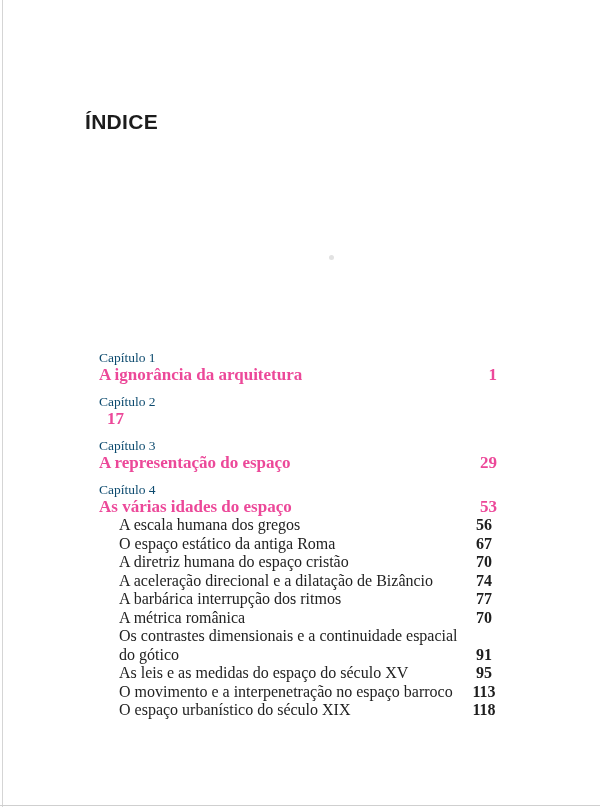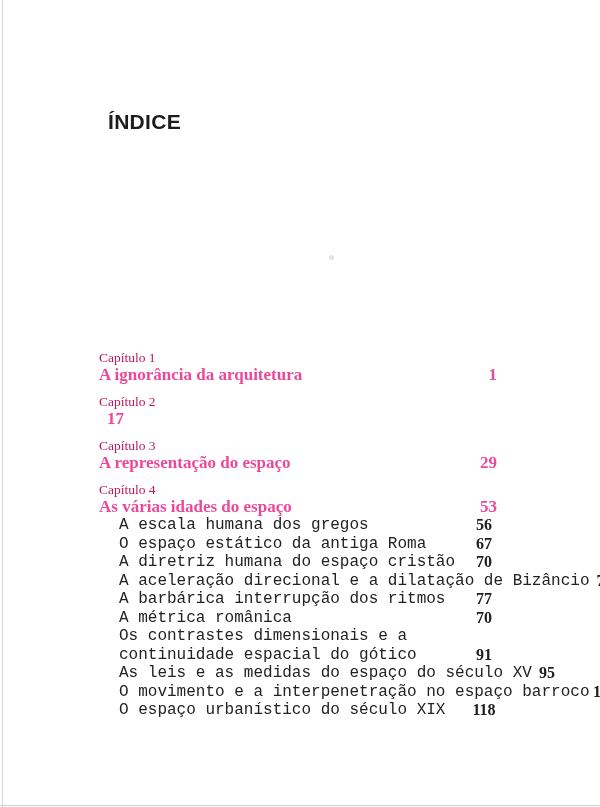--- a/index.html
+++ b/index.html
@@ -24,58 +24,58 @@
     width: 100%; height: 1px;
     background: #cfcfcf;
   }
   .speck {
     position: absolute; left: 329px; top: 255px;
     width: 5px; height: 5px;
     background: #e2e2e2;
     border-radius: 50%;
   }
   .title {
-    position: absolute; left: 108px; top: 110px;
+    position: absolute; left: 85px; top: 110px;
     margin: 0;
     font-family: "Liberation Sans", sans-serif;
     font-weight: 700;
     font-size: 21px;
     letter-spacing: 0.3px;
     color: #1c1c1c;
   }
   .toc {
     position: absolute; left: 99px; top: 350px;
     width: 398px;
     color: #222222;
   }
   .chapter { margin-bottom: 10px; }
   .ch-label {
     font-size: 13.5px;
     line-height: 15px;
-    color: #be185d;
+    color: #0c4a6e;
   }
   .ch-row {
     display: flex;
     justify-content: space-between;
     align-items: baseline;
     font-weight: 700;
     font-size: 17px;
     line-height: 19px;
     color: #ec4899;
   }
   .ch-page { margin-left: 8px; white-space: nowrap; }
   .items { padding-left: 20px; }
   .item {
     display: flex;
     align-items: flex-end;
     font-size: 16px;
     line-height: 18.5px;
     color: #222222;
   }
-  .item-text { flex: 1 1 auto; white-space: nowrap; font-family: Liberation Mono, monospace; }
+  .item-text { flex: 1 1 auto; white-space: nowrap; }
   .item.wrap .item-text { white-space: normal; max-width: 350px; }
   .item-page {
     font-weight: 700;
     text-align: center;
     min-width: 26px;
     margin-left: 2px;
     white-space: nowrap;
     color: #1e1e1e;
   }
 </style>

